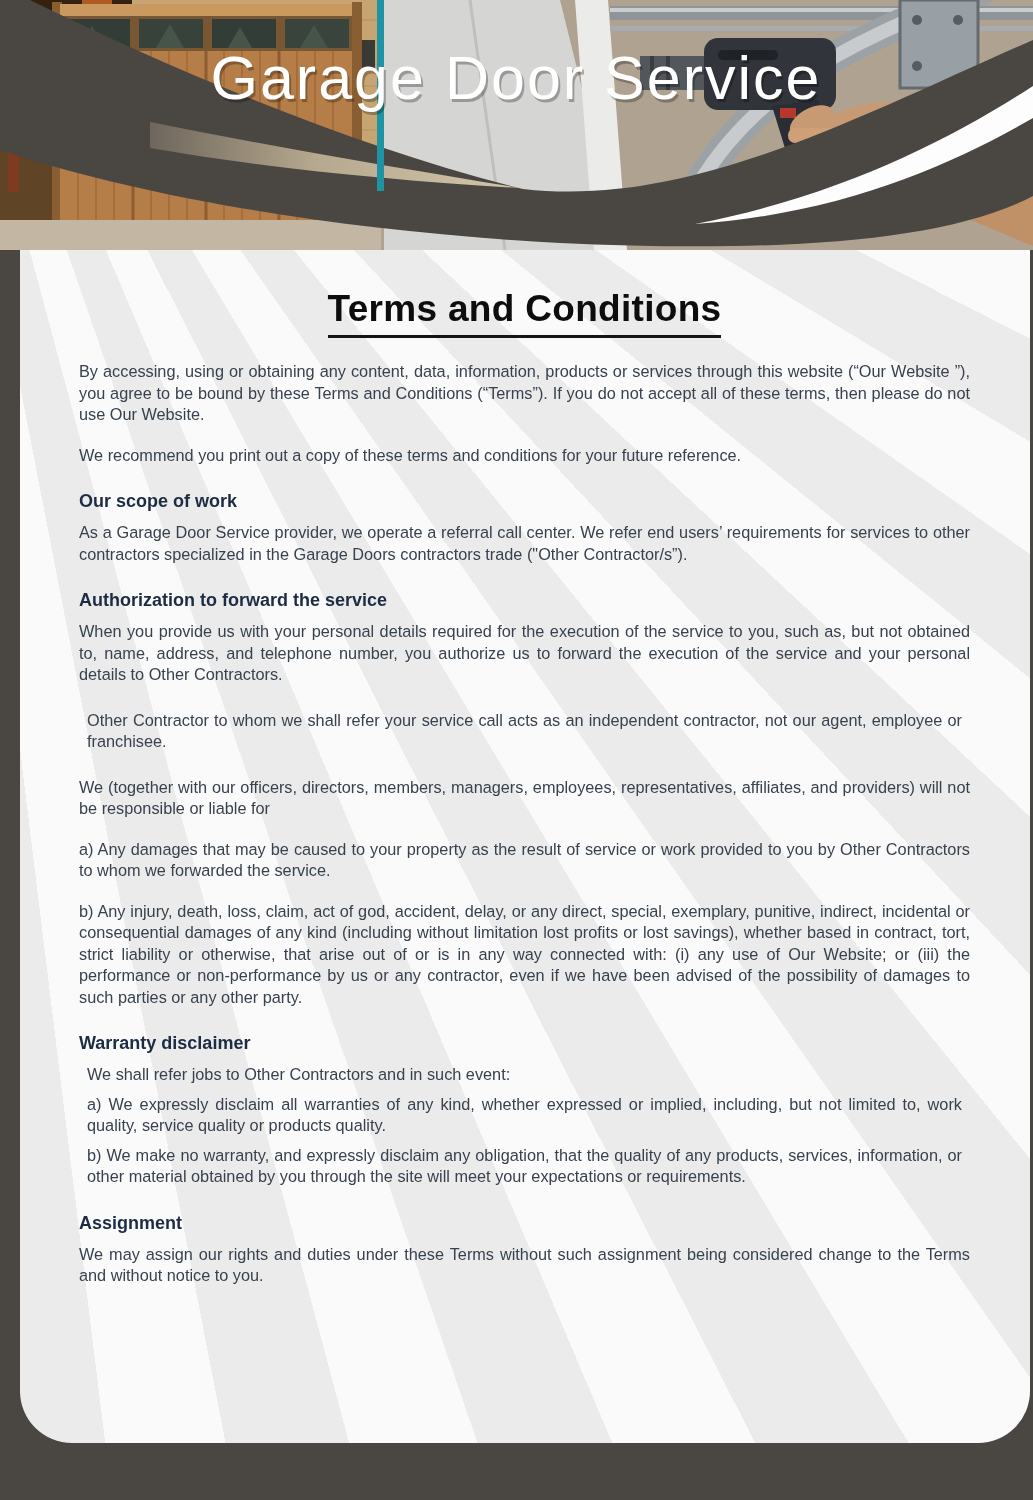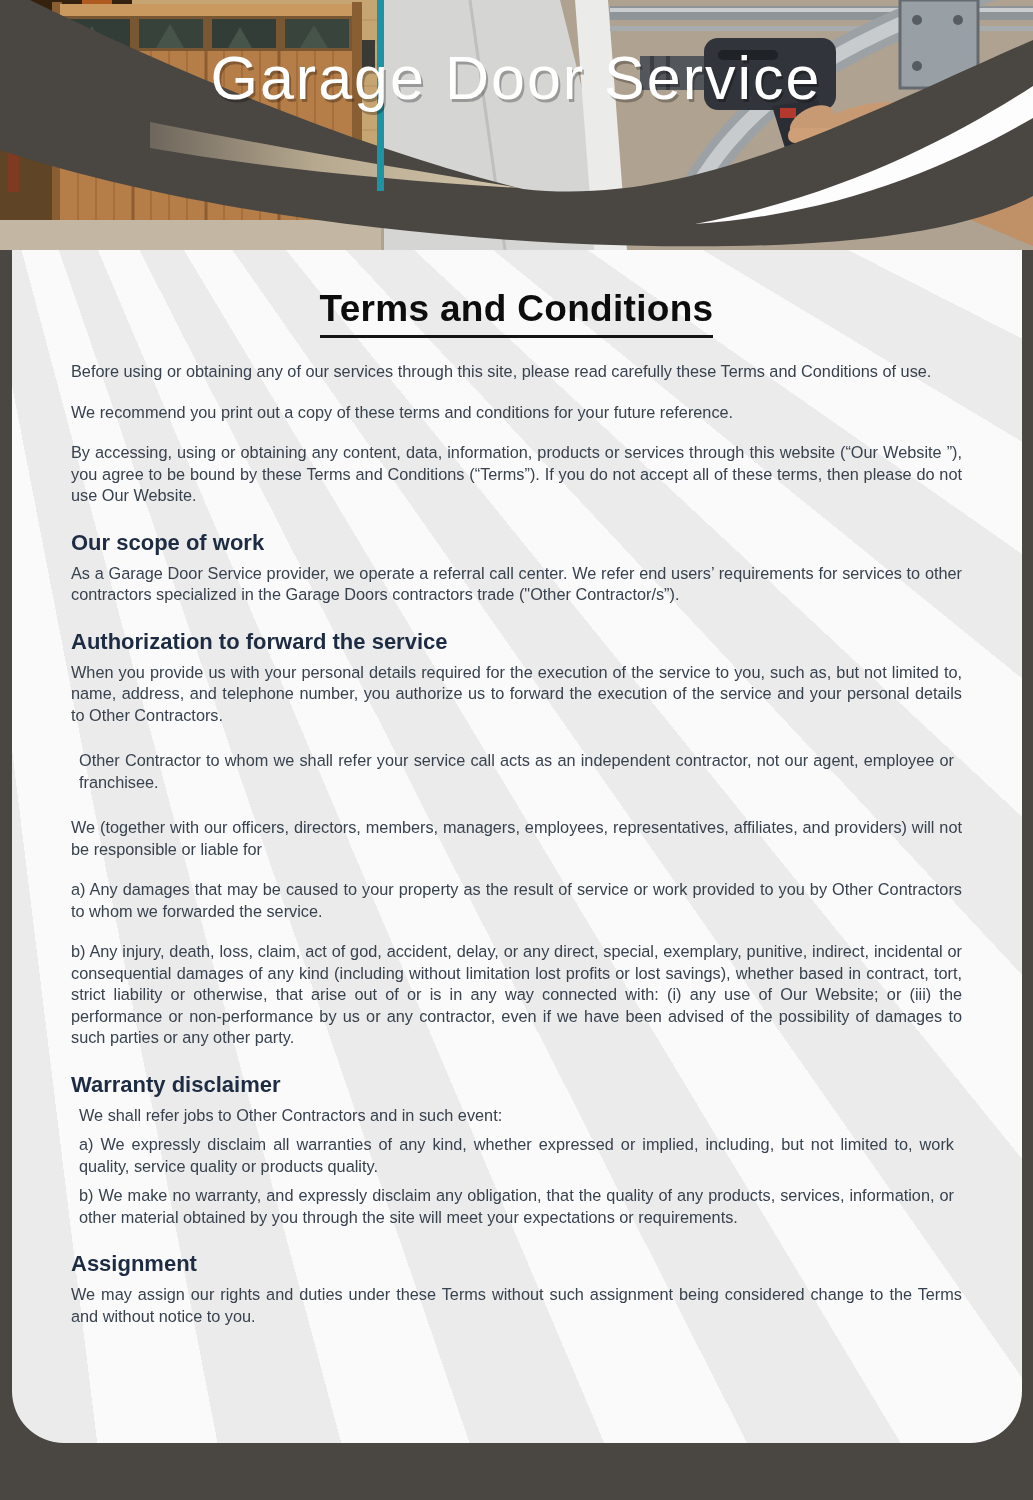--- a/index.html
+++ b/index.html
@@ -2,65 +2,64 @@
 <html><head>
 <meta charset="utf-8">
 <style>
   html,body { margin:0; padding:0; background:#4a4642; }
   .page {
     position:relative; width:1033px; height:1500px;
     background:#4a4642; overflow:hidden;
     font-family:"Liberation Sans", sans-serif;
   }
   .sheet {
-    position:absolute; left:12px; top:150px; width:1010px; height:1293px;
+    position:absolute; left:20px; top:150px; width:1010px; height:1293px;
     background:#f4f4f4;
     background:repeating-conic-gradient(from 81deg at -12% -30%, #fafafa 0deg 4deg, #ebebeb 4deg 8deg);
     border-radius:0 0 52px 52px; overflow:hidden; z-index:1;
   }
   .header-svg { position:absolute; left:0; top:0; z-index:2; display:block; }
   .content {
     position:relative; z-index:3; padding:137px 60px 0 59px;
     color:#38424e; font-size:16.3px; line-height:21.5px;
   }
   .content p { margin:0 0 19px; text-align:justify; }
   .content p.tight { margin:8px; }
   .content p.after-gap { margin-top:19px; }
   h1 {
     margin:0 0 30px; text-align:center; font-size:37px; line-height:44px;
     color:#0d0d0d; letter-spacing:.3px; font-weight:bold;
   }
   h1 span { border-bottom:3px solid #151515; padding-bottom:6px; }
   .sec { margin-top:24px; }
-  h2 { margin:0 0 9px; font-size:22px; line-height:23px; color:#1d2b43; font-weight:bold; }
+  h2 { margin:0 0 9px; font-size:18px; line-height:23px; color:#1d2b43; font-weight:bold; }
   .footer-band { position:absolute; left:0; bottom:0; width:1033px; height:57px; background:#4a4642; z-index:0; }
 </style>
 </head>
 <body>
 
 <div class="page">
 
   <div class="footer-band"></div>
 
   <div class="sheet">
     <main class="content">
       <h1><span>Terms and Conditions</span></h1>
 
-      <p>Before using or obtaining any of our services through this site, please read carefully these Terms and Conditions of use.</p>
+      <p>By accessing, using or obtaining any content, data, information, products or services through this website (“Our Website ”), you agree to be bound by these Terms and Conditions (“Terms”). If you do not accept all of these terms, then please do not use Our Website.</p>
       <p>We recommend you print out a copy of these terms and conditions for your future reference.</p>
-      <p>By accessing, using or obtaining any content, data, information, products or services through this website (“Our Website ”), you agree to be bound by these Terms and Conditions (“Terms”). If you do not accept all of these terms, then please do not use Our Website.</p>
 
       <div class="sec">
         <h2>Our scope of work</h2>
         <p>As a Garage Door Service provider, we operate a referral call center. We refer end users’ requirements for services to other contractors specialized in the Garage Doors contractors trade ("Other Contractor/s”).</p>
       </div>
 
       <div class="sec">
         <h2>Authorization to forward the service</h2>
-        <p>When you provide us with your personal details required for the execution of the service to you, such as, but not limited to, name, address, and telephone number, you authorize us to forward the execution of the service and your personal details to Other Contractors.</p>
+        <p>When you provide us with your personal details required for the execution of the service to you, such as, but not obtained to, name, address, and telephone number, you authorize us to forward the execution of the service and your personal details to Other Contractors.</p>
       </div>
 
       <div class="sec">
         <p class="tight">Other Contractor to whom we shall refer your service call acts as an independent contractor, not our agent, employee or franchisee.</p>
       </div>
 
       <div class="sec">
         <p>We (together with our officers, directors, members, managers, employees, representatives, affiliates, and providers) will not be responsible or liable for</p>
         <p>a) Any damages that may be caused to your property as the result of service or work provided to you by Other Contractors to whom we forwarded the service.</p>
         <p>b) Any injury, death, loss, claim, act of god, accident, delay, or any direct, special, exemplary, punitive, indirect, incidental or consequential damages of any kind (including without limitation lost profits or lost savings), whether based in contract, tort, strict liability or otherwise, that arise out of or is in any way connected with: (i) any use of Our Website; or (iii) the performance or non-performance by us or any contractor, even if we have been advised of the possibility of damages to such parties or any other party.</p>

